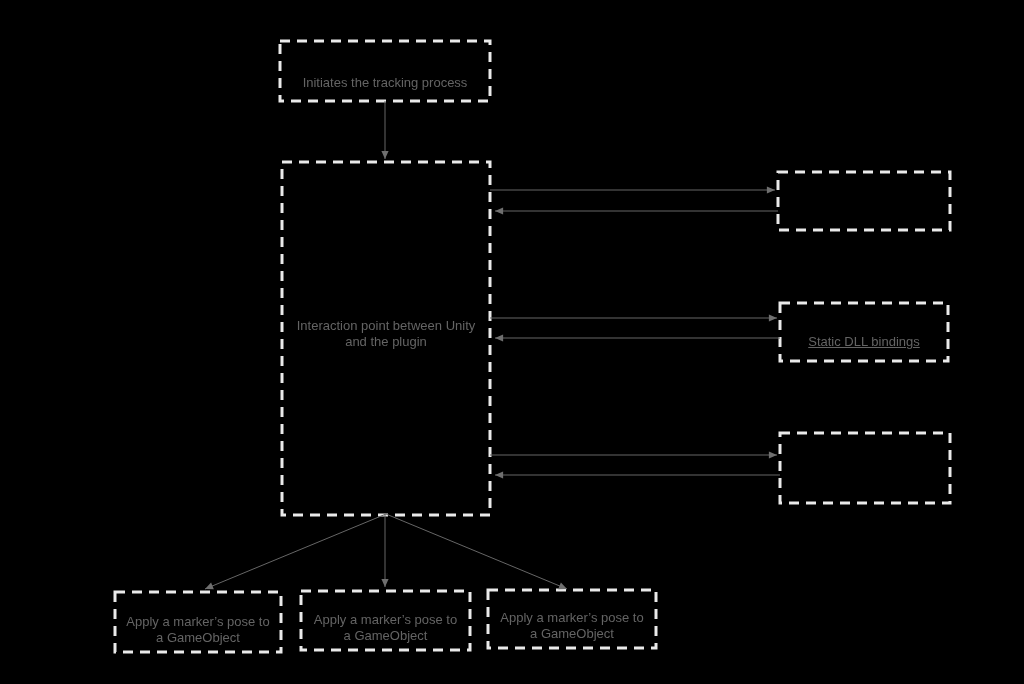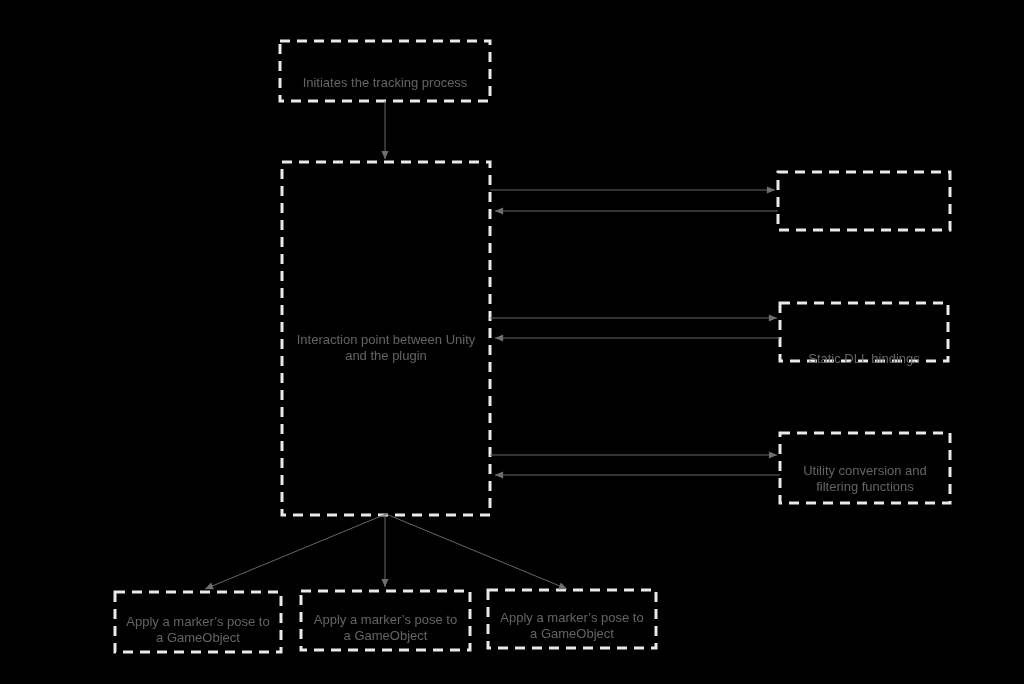--- a/index.html
+++ b/index.html
@@ -83,28 +83,26 @@
     <line class="edge-line" x1="490" y1="455" x2="777" y2="455" marker-end="url(#arrowhead)"></line>
     <line class="edge-line" x1="780" y1="475" x2="495" y2="475" marker-end="url(#arrowhead)"></line>
 
     <line class="edge-line" x1="386" y1="514" x2="205" y2="589" marker-end="url(#arrowhead)"></line>
     <line class="edge-line" x1="385" y1="514" x2="385" y2="587" marker-end="url(#arrowhead)"></line>
     <line class="edge-line" x1="386" y1="514" x2="567" y2="589" marker-end="url(#arrowhead)"></line>
   </svg>
 
   <div class="label" style="left:280px; top:41px; width:210px; height:60px; padding-bottom:10px;">Initiates the tracking process</div>
 
-  <div class="label center" style="left:282px; top:162px; width:208px; height:353px; padding-top:18px;">Interaction point between Unity
+  <div class="label center" style="left:282px; top:148px; width:208px; height:353px; padding-top:18px;">Interaction point between Unity
 and the plugin</div>
 
 
-  <div class="label" style="left:780px; top:320px; width:168px; height:58px; padding-bottom:11px;">Static DLL bindings</div>
+  <div class="label" style="left:780px; top:303px; width:168px; height:58px; padding-bottom:11px;text-decoration:underline;">Static DLL bindings</div>
 
-  <div class="label" style="left:780px; top:433px; width:170px; height:70px; padding-bottom:8px;">Utility conversion and
-filtering functions</div>
 
   <div class="label" style="left:115px; top:592px; width:166px; height:60px; padding-bottom:6px;">Apply a marker’s pose to
 a GameObject</div>
 
   <div class="label" style="left:301px; top:591px; width:169px; height:59px; padding-bottom:6px;">Apply a marker’s pose to
 a GameObject</div>
 
   <div class="label" style="left:488px; top:590px; width:168px; height:58px; padding-bottom:6px;">Apply a marker’s pose to
 a GameObject</div>
 

